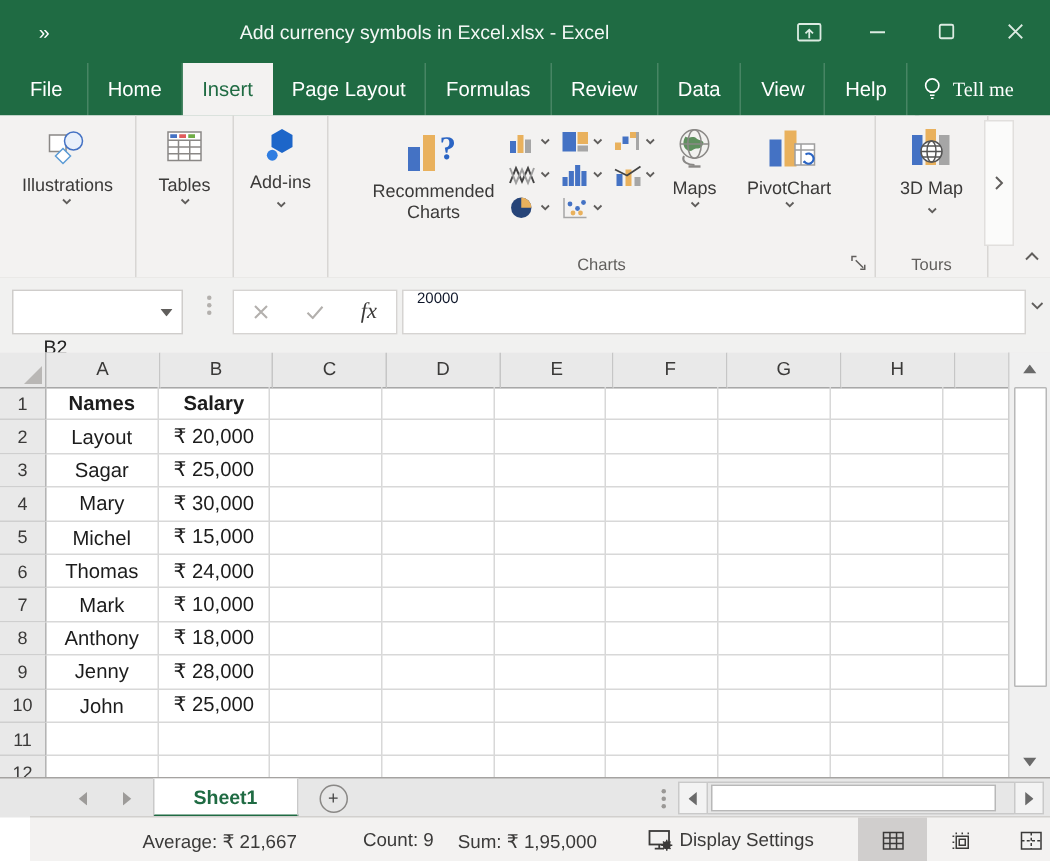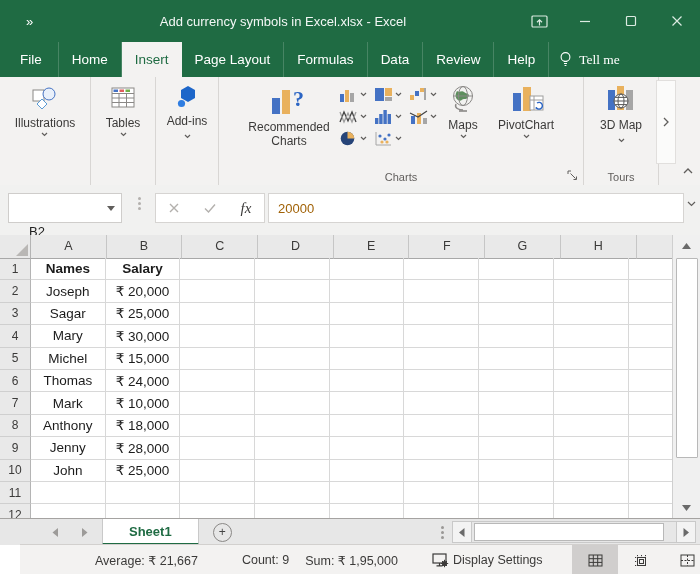--- a/index.html
+++ b/index.html
@@ -56,21 +56,21 @@
   .namebox .nb-text{flex:1;padding-left:20px;margin-top:46px;}
   .nb-arrow{width:20px;display:flex;justify-content:center;cursor:pointer;}
   .fdots{position:absolute;left:138px;top:12px;color:#b3b0ad;font-size:13px;line-height:7px;
          display:flex;flex-direction:column;gap:2px;align-items:center;}
   .fdots i{width:3px;height:3px;border-radius:50%;background:#b3b0ad;display:block;}
   .fbtns{position:absolute;left:155px;top:8px;width:108px;height:28px;background:#fff;
          border:1px solid #d6d4d2;display:flex;align-items:center;justify-content:space-around;}
   .fbtn{width:30px;text-align:center;cursor:pointer;display:flex;align-items:center;justify-content:center;}
   .fx{font-family:Liberation Serif, serif;font-style:italic;font-size:15px;color:#3b3a39;}
   .ffield{position:absolute;left:268px;top:8px;width:414px;height:28px;background:#fff;
-          border:1px solid #d6d4d2;display:flex;align-items:center;font-size:13px;color:#a16207;}
+          border:1px solid #d6d4d2;display:flex;font-size:10px;color:#0f172a;}
   .ffield .fv{padding-left:9px;}
   .fexpand{position:absolute;right:4px;top:16px;cursor:pointer;}
 
   
   .gridwrap{position:absolute;left:0;top:235px;width:700px;height:283px;display:flex;background:#fff;}
   .sheetarea{width:673px;overflow:hidden;}
   .ghead{display:flex;height:23px;}
   .corner{width:30px;height:23px;background:#e9e9e9;border-right:1px solid #b4b4b4;
           border-bottom:1px solid #a8a8a8;position:relative;flex:0 0 auto;cursor:pointer;}
   .corner::after{content:"";position:absolute;right:2px;bottom:2px;border-style:solid;
@@ -173,22 +173,23 @@
     </div>
   </div>
 
   <div class="tabrow">
     <div style="display:flex">
         <div class="rtab filetab">File</div>
         <div class="rtab">Home</div>
         <div class="rtab active">Insert</div>
         <div class="rtab">Page Layout</div>
         <div class="rtab">Formulas</div>
+        <div class="rtab">Review</div>
         <div class="rtab">Data</div>
-        <div class="rtab">Review</div>
+        <div class="rtab">View</div>
         <div class="rtab">Help</div>
       </div>
     <div class="tab-extra">
       <span>
         <svg width="13" height="17" viewBox="0 0 13 17">
             <g stroke="#fff" stroke-width="1.1" fill="none">
           <circle cx="6.5" cy="6" r="4.4"></circle>
               <path d="M4.8 10.5h3.4M5 12.5h3M5.6 14.5h1.8"></path>
             </g>
           </svg>
@@ -483,21 +484,21 @@
             <div class="cell hdr"></div>
             <div class="cell hdr"></div>
             <div class="cell hdr"></div>
             <div class="cell hdr"></div>
             <div class="cell hdr"></div>
             <div class="cell hdr"></div>
             <div class="cell hdr"></div>
           </div>
           <div class="grow">
             <div class="rn">2</div>
-            <div class="cell">Joseph</div>
+            <div class="cell">Layout</div>
             <div class="cell">₹ 20,000</div>
             <div class="cell"></div>
             <div class="cell"></div>
             <div class="cell"></div>
             <div class="cell"></div>
             <div class="cell"></div>
             <div class="cell"></div>
             <div class="cell"></div>
           </div>
           <div class="grow">

